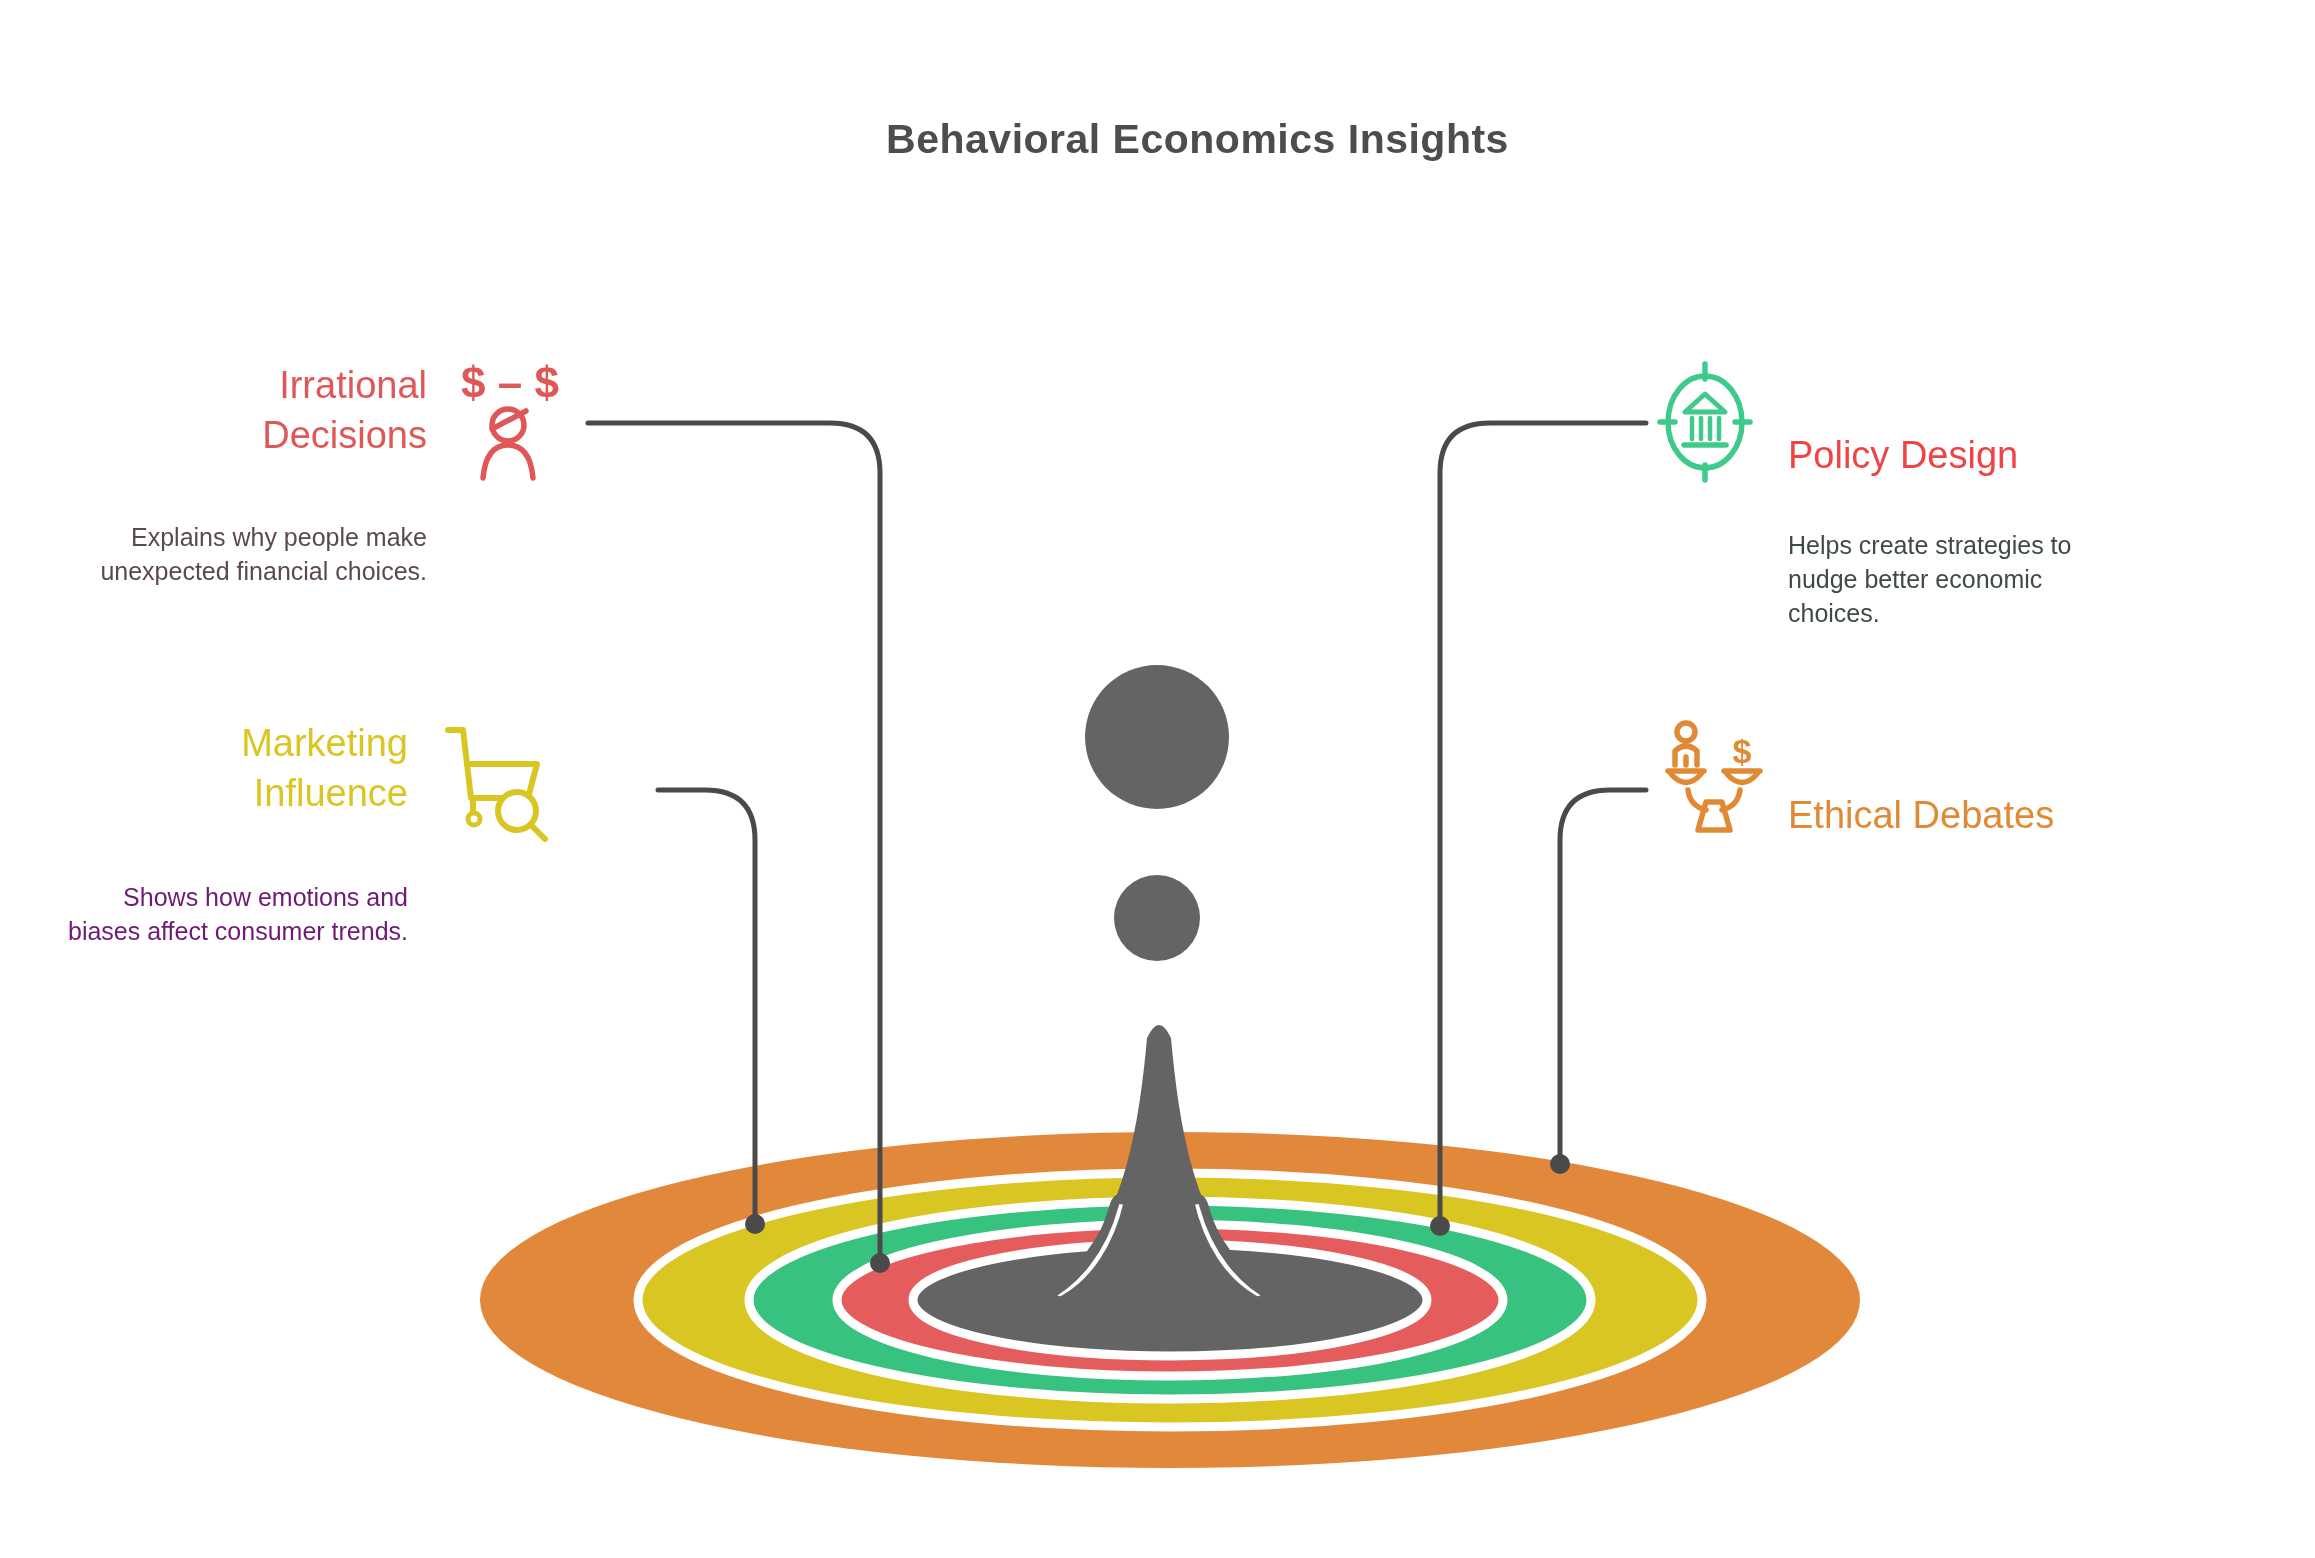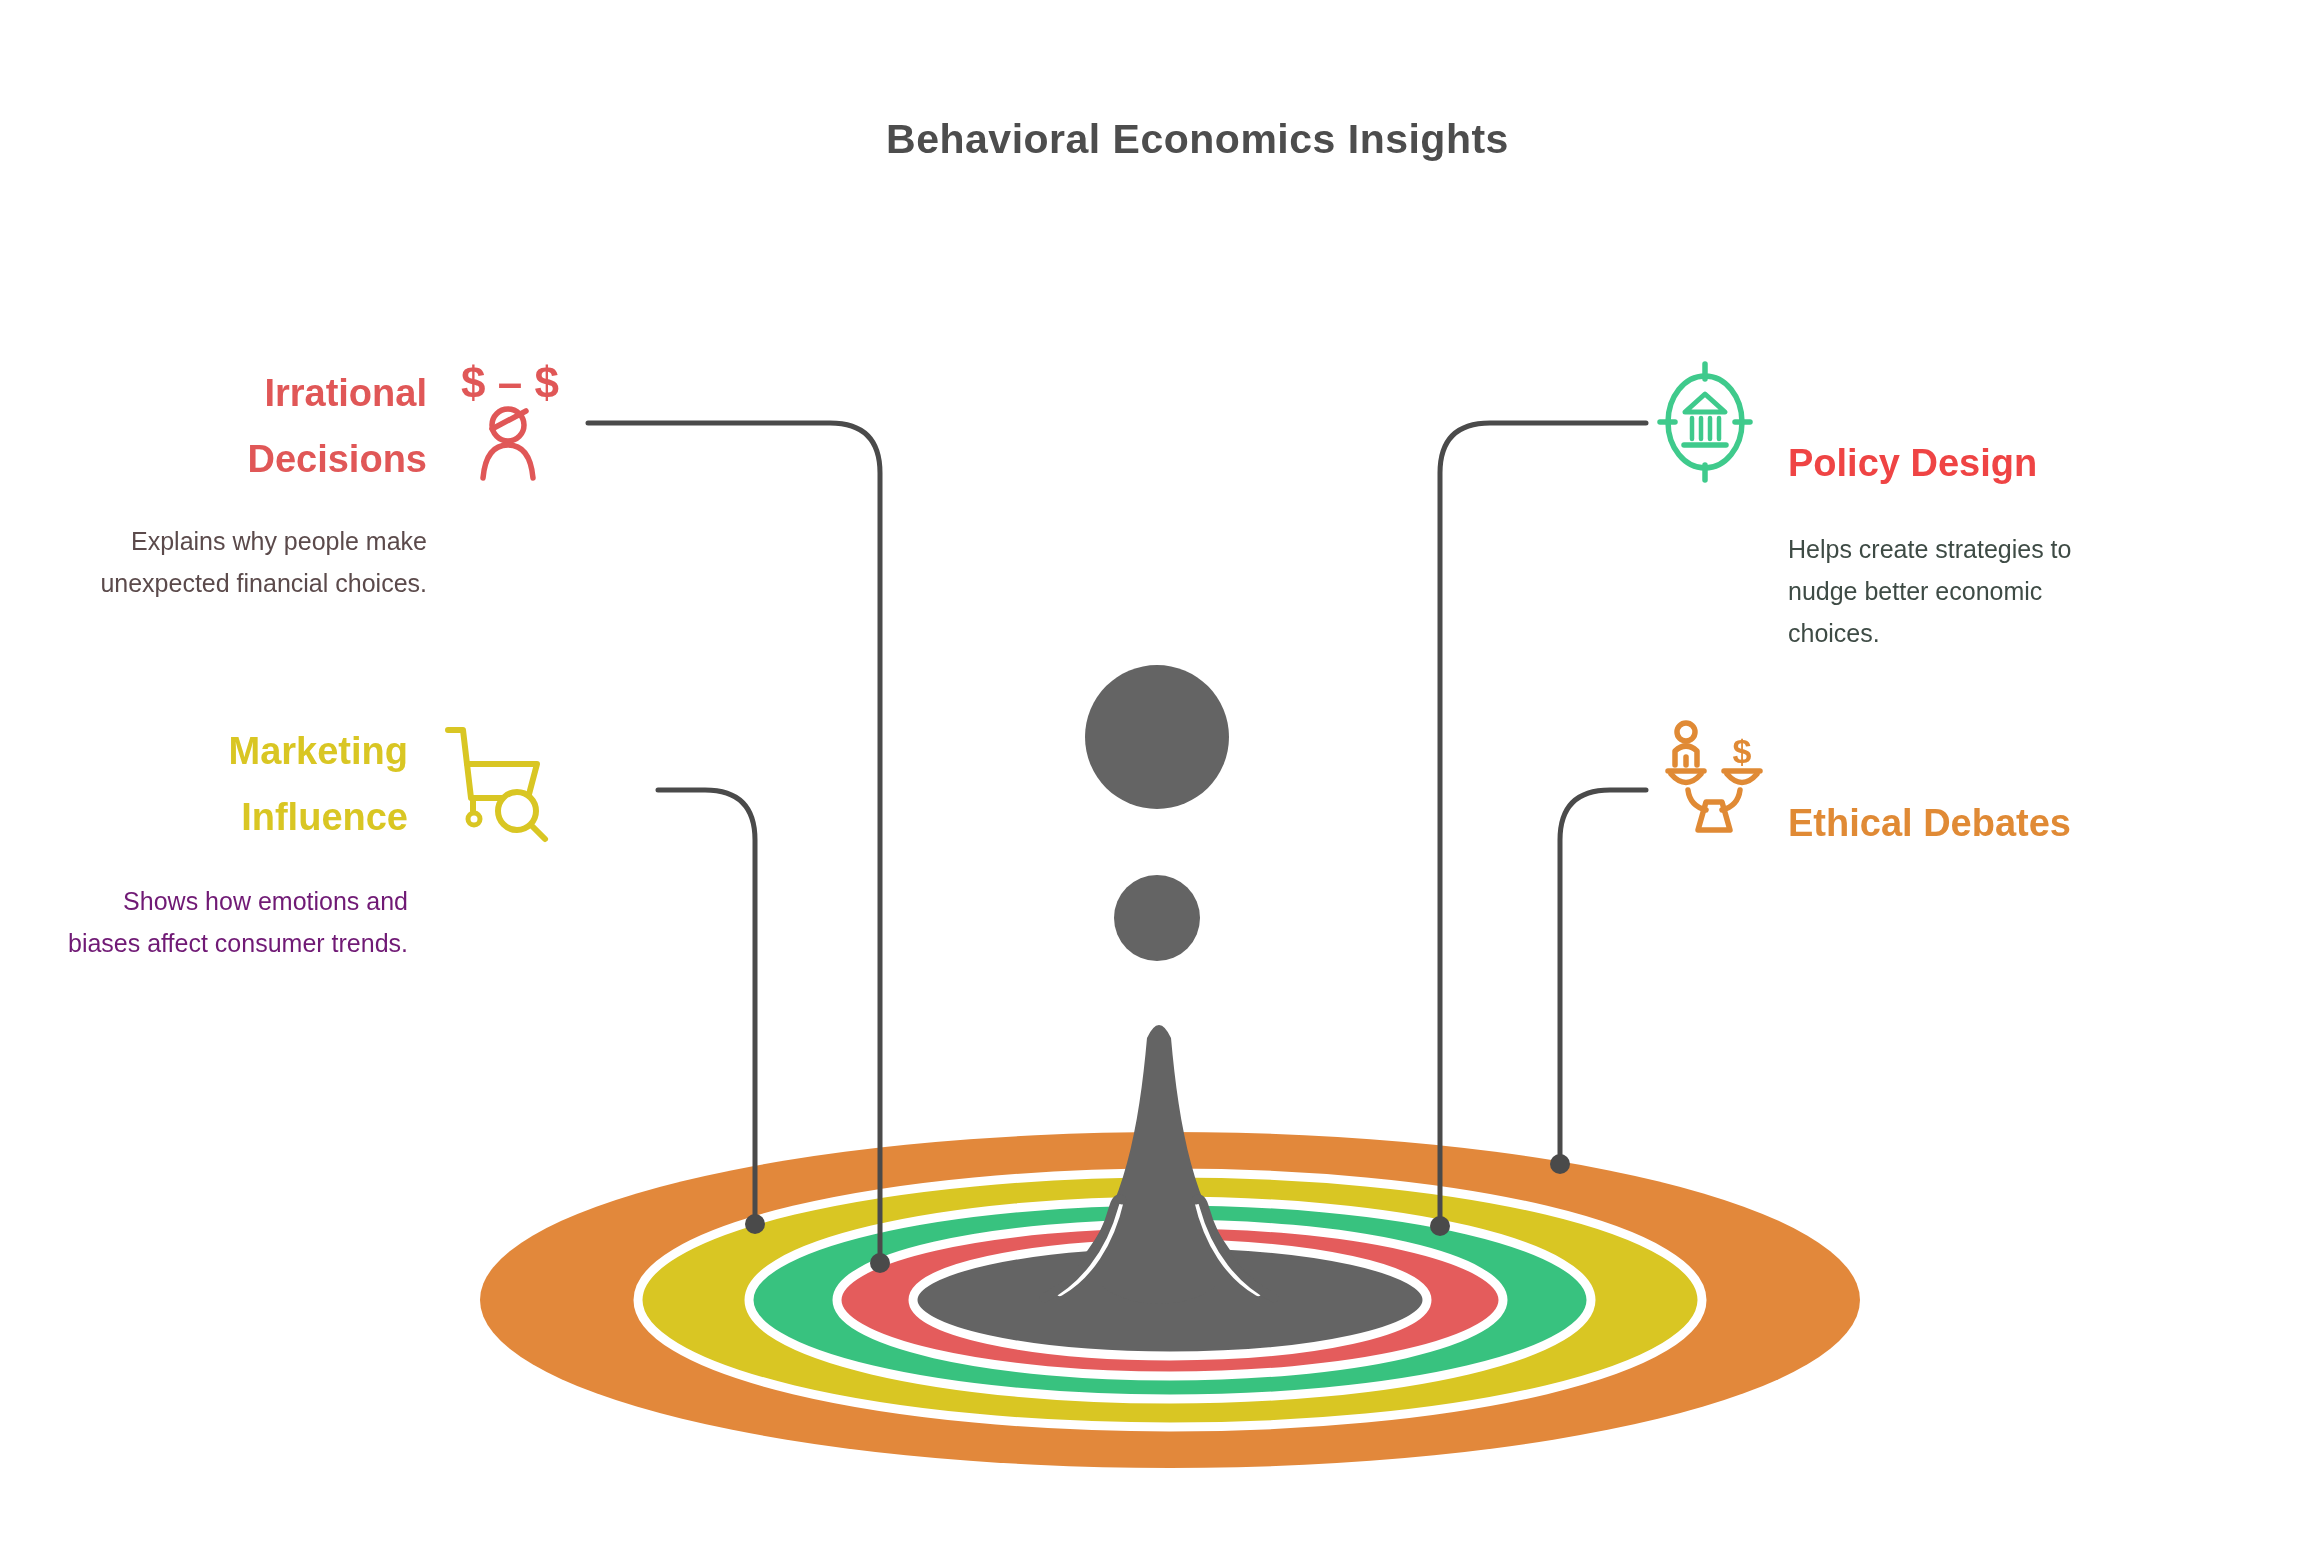--- a/index.html
+++ b/index.html
@@ -12,24 +12,24 @@
   }
   .abs{position:absolute;}
   #main-title{
     left:0;top:116px;width:100%;
     text-align:center;
     font-size:41px;font-weight:bold;color:#4d4d4d;
     letter-spacing:0.5px;
     padding-left:40px;
   }
   .sec-title{
-    font-weight:bold;font-size:38px;line-height:66px;
+    font-weight:normal;font-size:38px;line-height:50px;
   }
   .sec-desc{
-    font-size:25px;line-height:42px;
+    font-size:25px;line-height:34px;
   }
   .right-align{text-align:right;}
   .nowrap{white-space:nowrap;}
   
   #irrational-title{color:#e05757;}
   #irrational-desc{color:#5b4a4b;}
   #marketing-title{color:#d9c623;}
   #marketing-desc{color:#701a75;}
   #policy-title{color:#ef4444;}
   #policy-desc{color:#3e4b45;}

